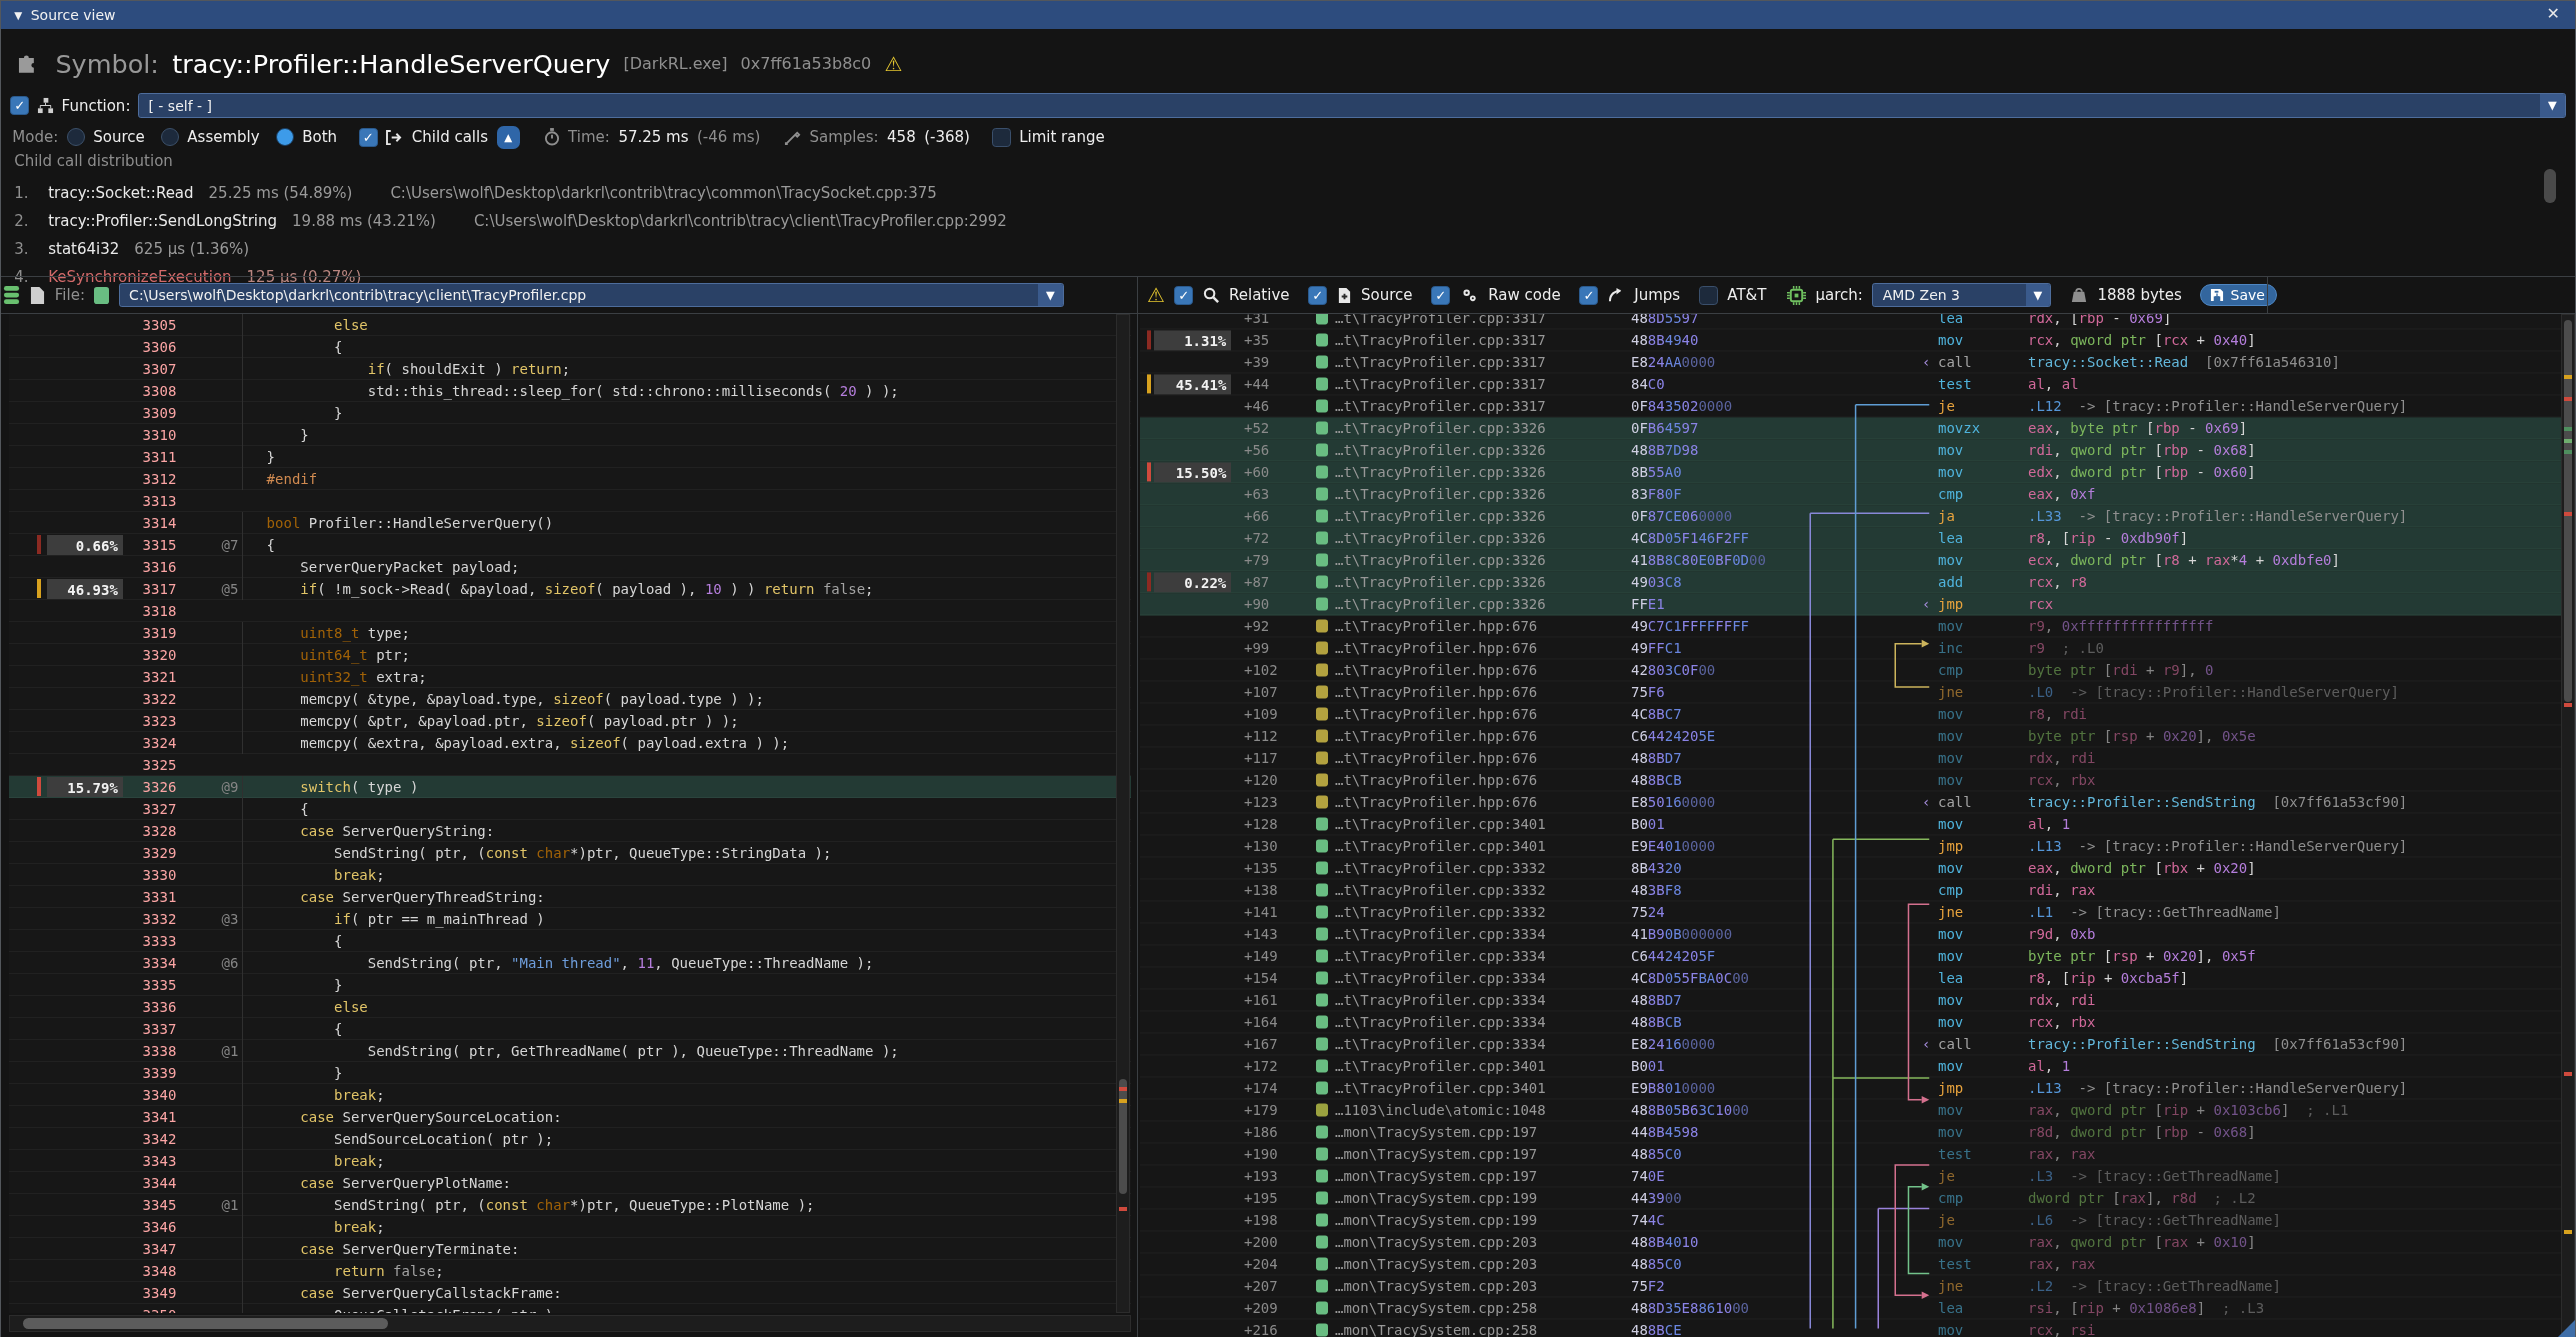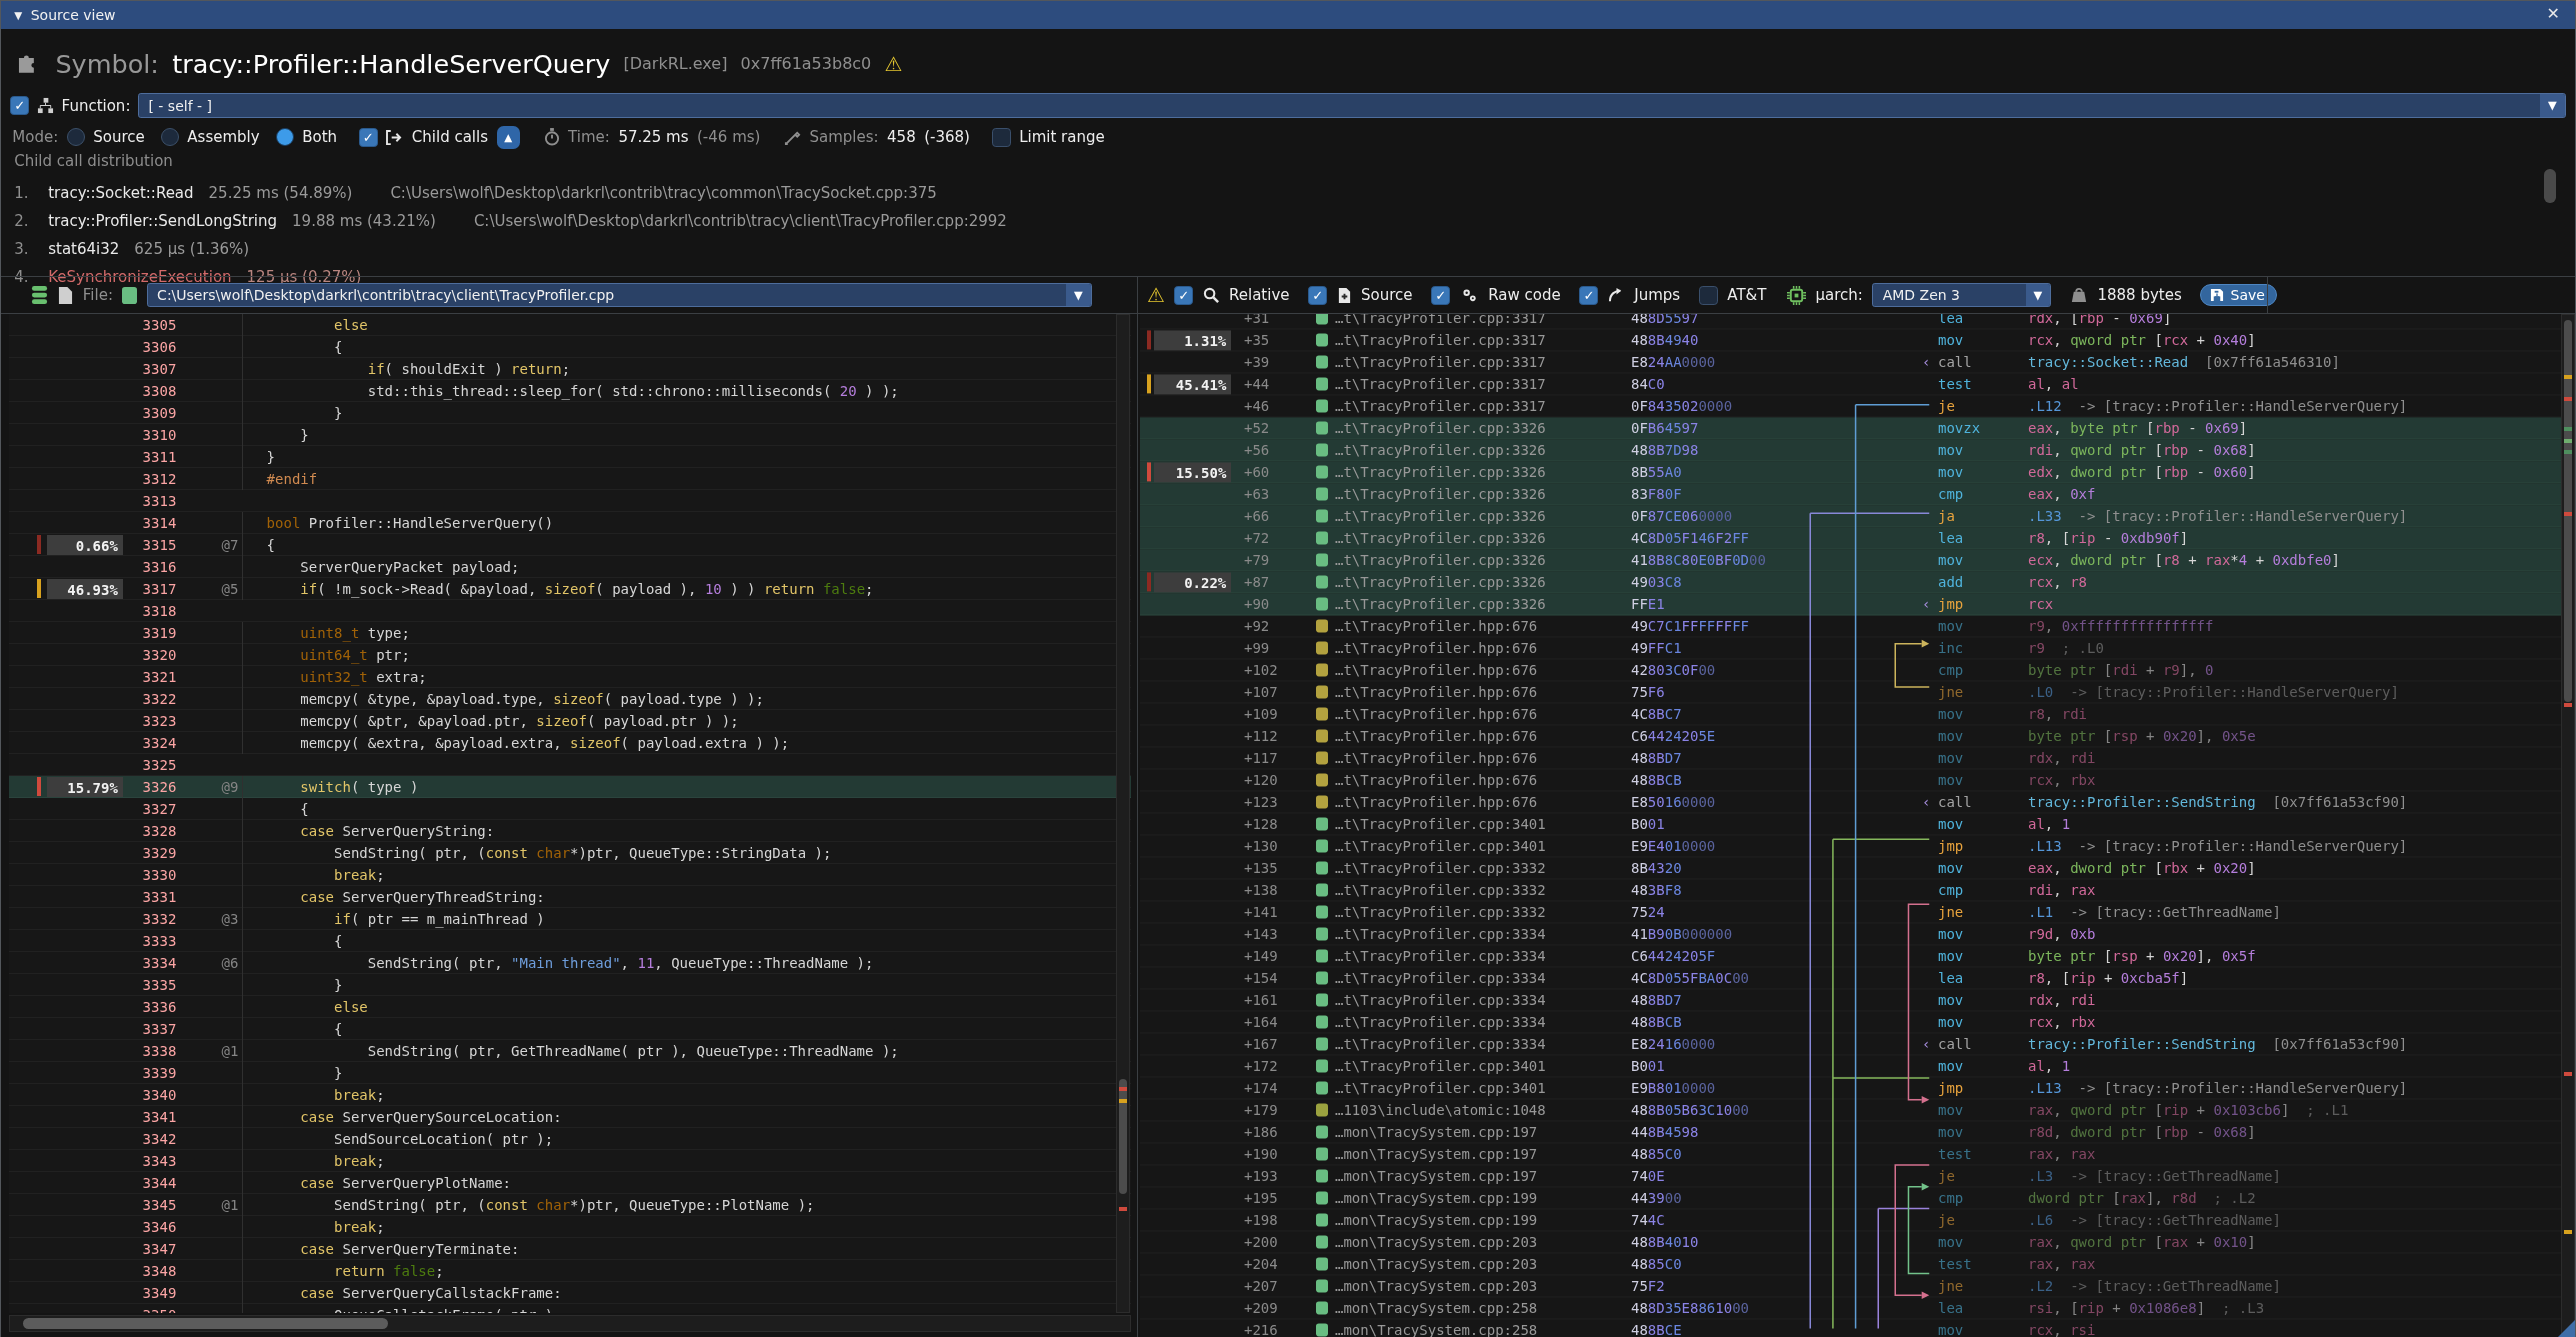--- a/index.html
+++ b/index.html
@@ -36,21 +36,21 @@
   .ccd-header{color:#8d8d8d;margin-bottom:9.4px;}
   .cc-row{display:flex;align-items:center;height:28px;gap:0;}
   .cc-idx{color:#8f8f8f;width:34px;}
   .cc-name{color:#eaeaea;}
   .cc-time{color:#9a9a9a;margin-left:15px;}
   .cc-path{color:#9a9a9a;margin-left:38px;}
   .cc-row.alert .cc-name{color:#d36a6a;}
   .cc-row.alert .cc-time{color:#b98680;}
   .sep-h{position:absolute;left:0;right:0;height:0.9px;background:#3b3f43;}
   .toolbar{position:absolute;left:0;top:276px;width:100%;height:36px;display:flex;align-items:center;font-size:15px;}
-  .tb-left{display:flex;align-items:center;gap:9.4px;padding-left:29px;width:1130px;}
+  .tb-left{display:flex;align-items:center;gap:9.4px;padding-left:1px;width:1130px;}
   .tb-right{display:flex;align-items:center;gap:9.4px;padding-left:15px;flex:1;}
   .sq-swatch{width:15px;height:17px;border-radius:2.8px;background:#69bd82;}
   .file-dd{width:945px;}
   .uarch-dd{width:179px;}
   .savebtn{display:flex;align-items:center;gap:6.6px;background:#33669e;border:0.9px solid #4e86c2;border-radius:11.3px;
            padding:1.9px 11.3px 2.8px 8.5px;color:#fff;font-size:14px;cursor:pointer;}
   .v-div{position:absolute;top:276px;bottom:0;width:0.9px;background:#3b3f43;}
   .icon{display:inline-flex;align-items:center;justify-content:center;}
   
   .srcpane{position:absolute;left:7.6px;top:313px;width:1122px;height:999px;background:#171717;overflow:hidden;
@@ -73,21 +73,21 @@
   .sq-g{background:#69bd82;} .sq-y{background:#b3a23f;} .sq-o{background:#9ba23f;}
   .a-loc{position:absolute;left:195px;width:283px;color:#989898;overflow:hidden;}
   .a-bytes{position:absolute;left:491px;}
   .a-mn{position:absolute;left:798px;width:83px;}
   .a-ops{position:absolute;left:888px;right:24.6px;overflow:hidden;}
   .a-callar{position:absolute;left:782px;color:#a98fe0;}
   .arow.dimrow .a-mn,.arow.dimrow .a-ops{opacity:.58;}
   .mn-op{color:#4fb3dc;} .mn-jm{color:#e8a33d;} .mn-ca{color:#a3a3a3;}
   
   .tk-p{color:#d6d6d6;} .tk-k{color:#e2c568;} .tk-t{color:#a16207;} .tk-n{color:#b57edc;}
-  .tk-s{color:#6e9ddb;} .tk-b{color:#4d7c0f;text-align:right;} .tk-d{color:#d08a50;}
+  .tk-s{color:#6e9ddb;} .tk-b{color:#a3a3a3;text-align:right;} .tk-d{color:#d08a50;}
   .tk-r{color:#d1699a;} .tk-g{color:#7cb65c;} .tk-f{color:#63b8dc;} .tk-a{color:#8f8f8f;}
   .tk-l{color:#5596d8;} .tk-c{color:#8f8f8f;}
   .by-0{color:#cfcfe2;} .by-1{color:#8b83e6;} .by-2{color:#6a86e0;} .by-z{color:#5a639e;}
   
   .scrollv{position:absolute;width:14px;background:#1d1d1d;border:0.9px solid #2c2c2c;}
   .thumb{position:absolute;left:1.9px;right:1.9px;background:#4c4c4c;border-radius:5.7px;}
   .mark{position:absolute;left:1.9px;right:1.9px;height:3.8px;}
   .hscroll{position:absolute;left:7.6px;top:1314px;width:1122px;height:17px;background:#1d1d1d;border:0.9px solid #2c2c2c;}
   .hthumb{position:absolute;top:1.9px;height:11.3px;background:#5c5c5c;border-radius:5.7px;}
   .grip{position:absolute;right:0;bottom:0;width:0;height:0;border-style:solid;border-width:0 0 17px 17px;

